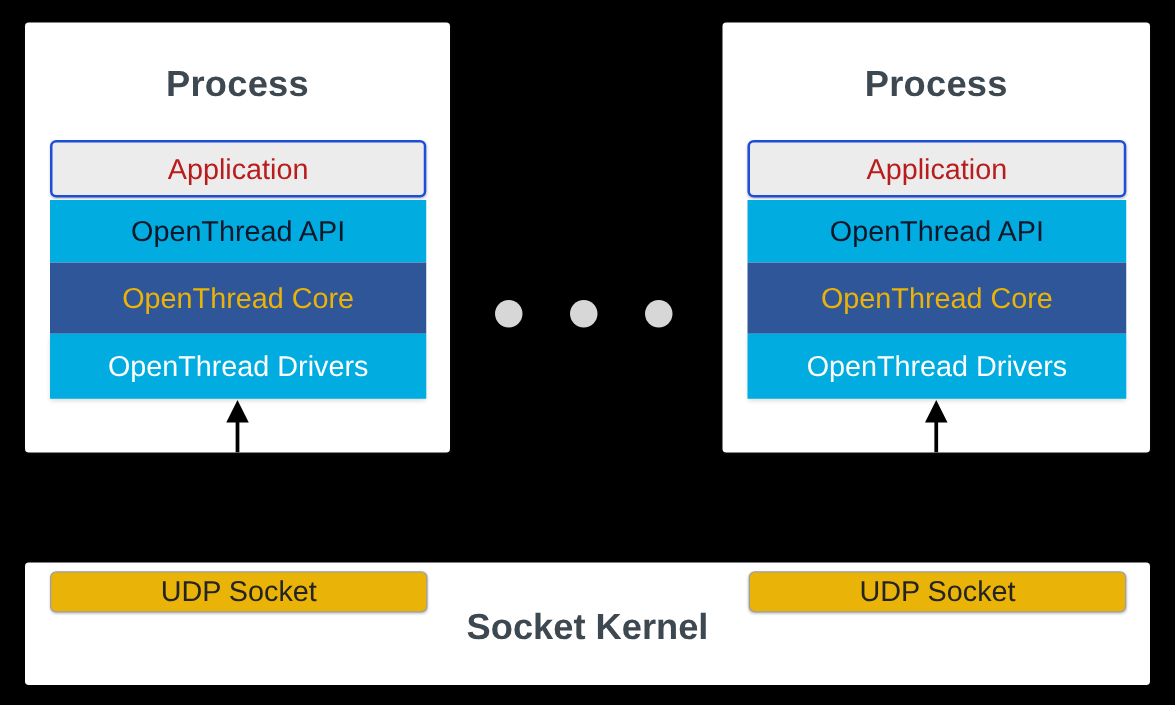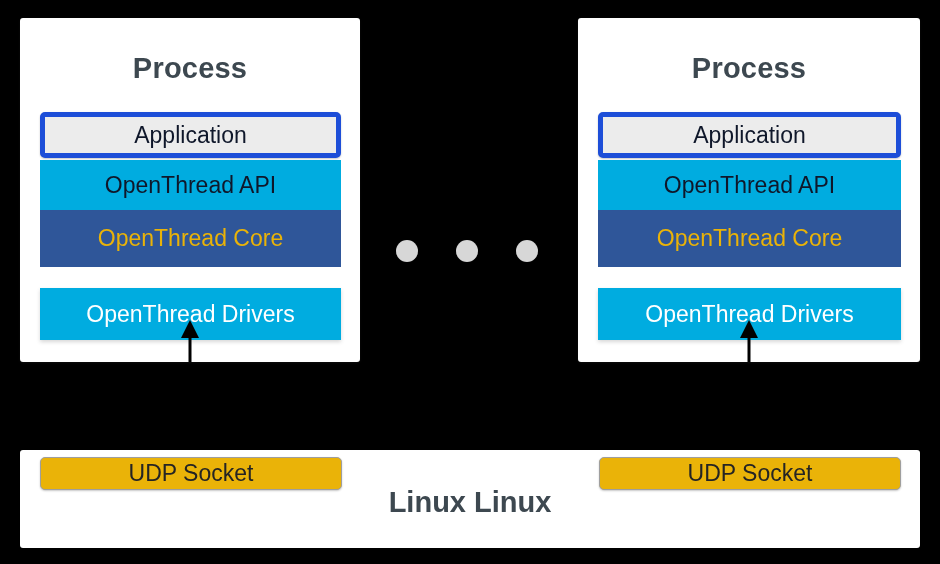--- a/index.html
+++ b/index.html
@@ -55,42 +55,41 @@
     display: flex;
     align-items: center;
     justify-content: center;
     font-size: 23px;
     line-height: 1;
     box-sizing: border-box;
   }
   .layer-application {
     height: 46px;
     background: #ececec;
-    border: 5px solid #1d4ed8;
+    border: 2px solid #1d4ed8;
     border-radius: 5px;
-    color: #0f172a;
+    color: #b91c1c;
     box-shadow: 0 1px 2px rgba(0,0,0,0.22);
   }
   .layer-api {
     height: 50px;
     margin-top: 2px;
     background: #00ace0;
     color: #0f172a;
   }
   .layer-core {
     height: 57px;
     background: #2f5699;
     color: #eab308;
   }
   .layer-drivers {
     height: 52px;
     background: #00ace0;
     color: #ffffff;
     box-shadow: 0 2px 4px rgba(0,0,0,0.16);
-    margin-top: 21px;
   }
 
   
   .arrow-up {
     position: absolute;
     width: 22px;
     height: 42px;
   }
   .arrow-up.left-arrow  { left: 179px; top: 320px; }
   .arrow-up.right-arrow { left: 738px; top: 320px; }
@@ -195,18 +194,18 @@
 
   <div class="ellipsis-dots">
     <div class="dot d1"></div>
     <div class="dot d2"></div>
     <div class="dot d3"></div>
   </div>
 
   <div class="kernel-band">
     <div class="socket-box sock-left">UDP Socket</div>
 
-    <div class="kernel-label">Linux Linux</div>
+    <div class="kernel-label">Socket Kernel</div>
 
     <div class="socket-box sock-right">UDP Socket</div>
   </div>
 
 </div>
 
 </body></html>

